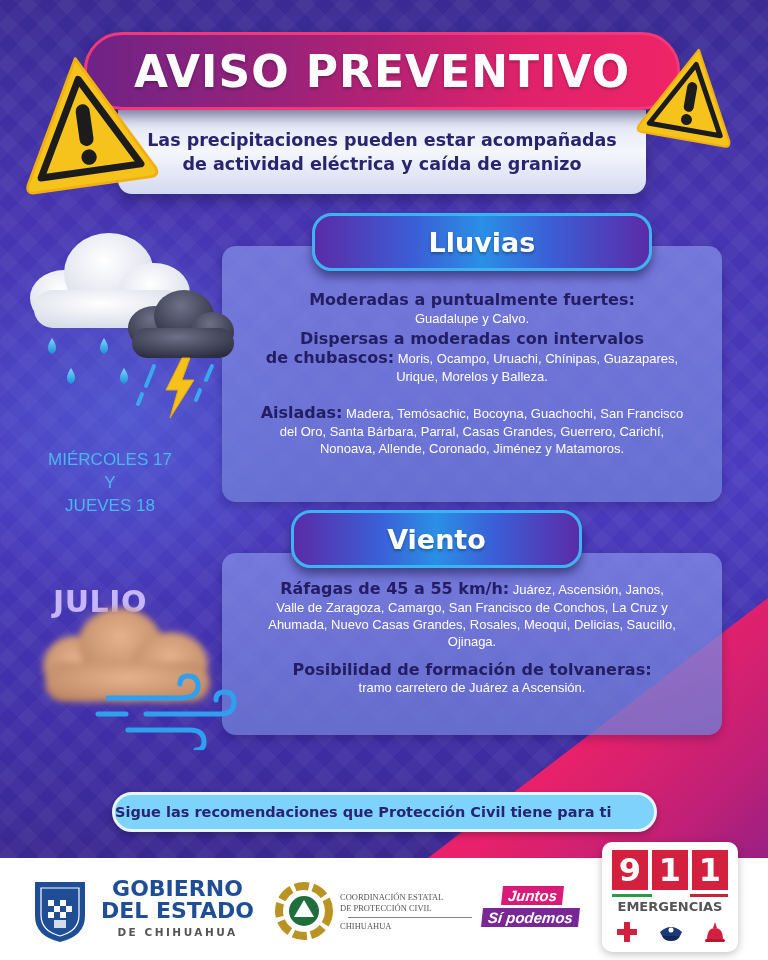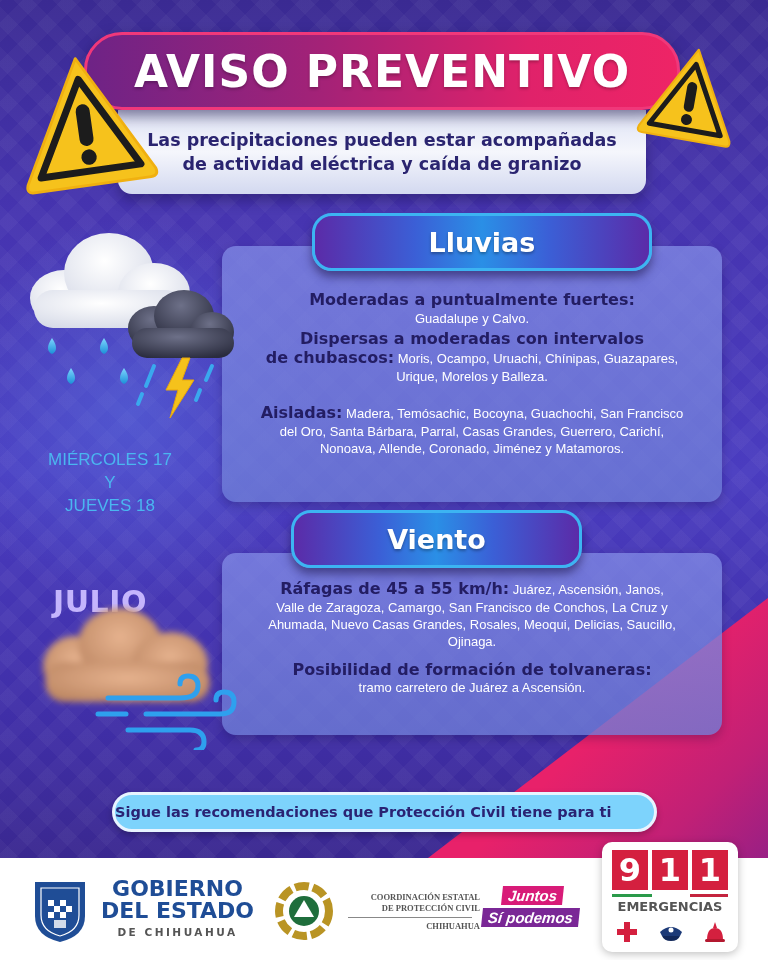--- a/index.html
+++ b/index.html
@@ -139,22 +139,22 @@
     position: absolute; left: 0; top: 858px; width: 768px; height: 102px;
     background: #ffffff;
   }
   .gob-text {
     position: absolute; left: 100px; top: 878px; width: 155px; text-align: center;
     color: #1f4d96; font-weight: 700; font-family: "DejaVu Sans", sans-serif;
   }
   .gob-text .l1, .gob-text .l2 { display: block; font-size: 22px; line-height: 22px; }
   .gob-text .l3 { display: block; font-size: 10.5px; color: #555; letter-spacing: 2.5px; margin-top: 4px; }
   .pc-text {
-    position: absolute; left: 340px; top: 892px; width: 140px; text-align: right;
-    font-family: "Liberation Serif", serif; color: #555; font-size: 8.5px; line-height: 11px; font-weight: bold;
+    position: absolute; left: 340px; top: 892px; width: 140px; text-align: left;
+    font-family: "Liberation Serif", serif; color: #555; font-size: 8.5px; line-height: 11px;
   }
   .pc-text .rule { display: block; height: 1px; background: #888; margin: 3px 8px; }
   .juntos {
     position: absolute; left: 482px; top: 886px; width: 100px; height: 48px;
   }
   .juntos .j1 {
     position: absolute; left: 20px; top: 0; background: #d81b78; color: #fff;
     font-style: italic; font-weight: 700; font-size: 15px; padding: 1px 6px;
     transform: skew(-6deg);
   }

